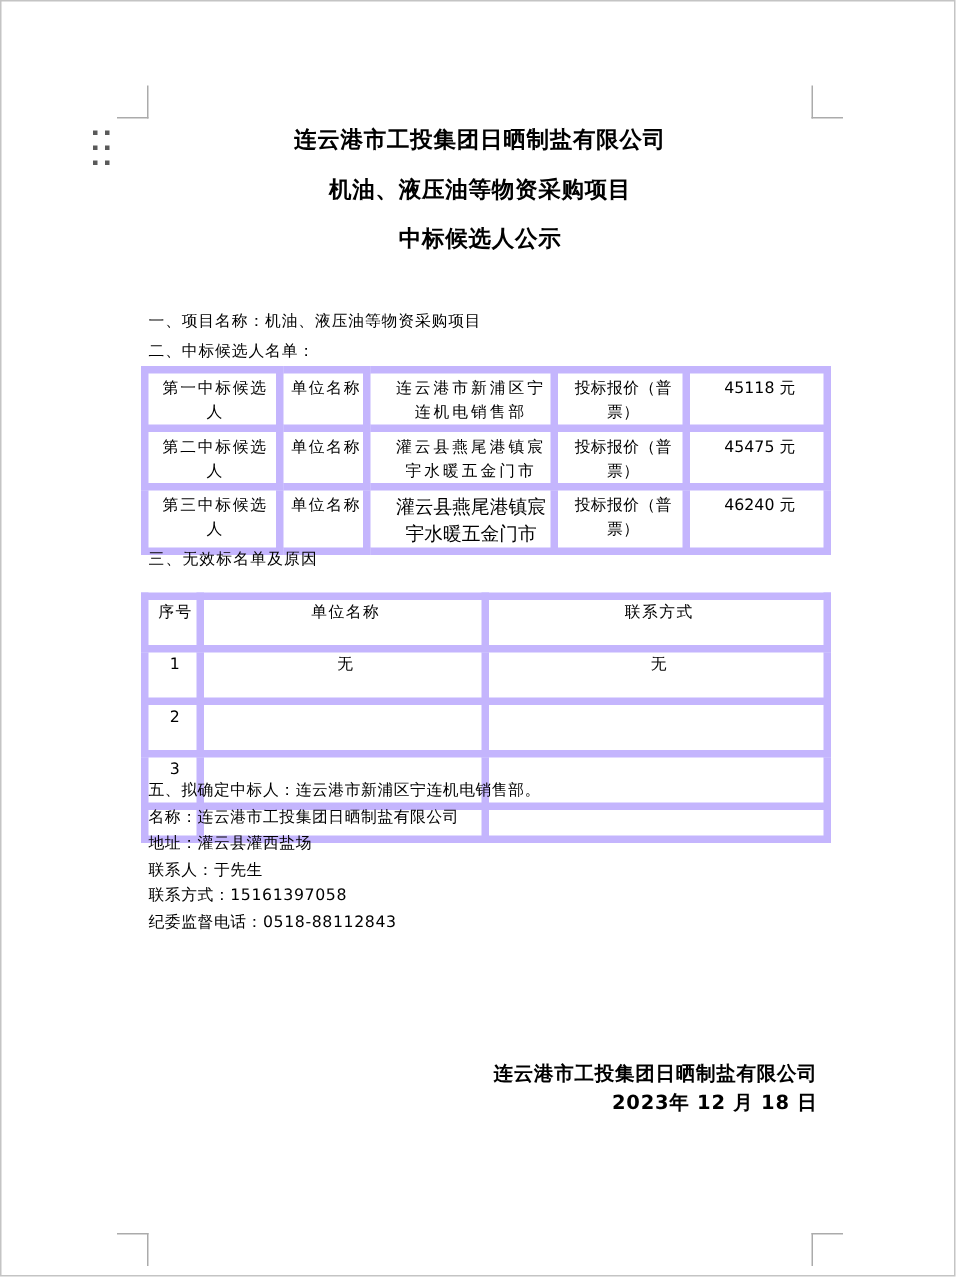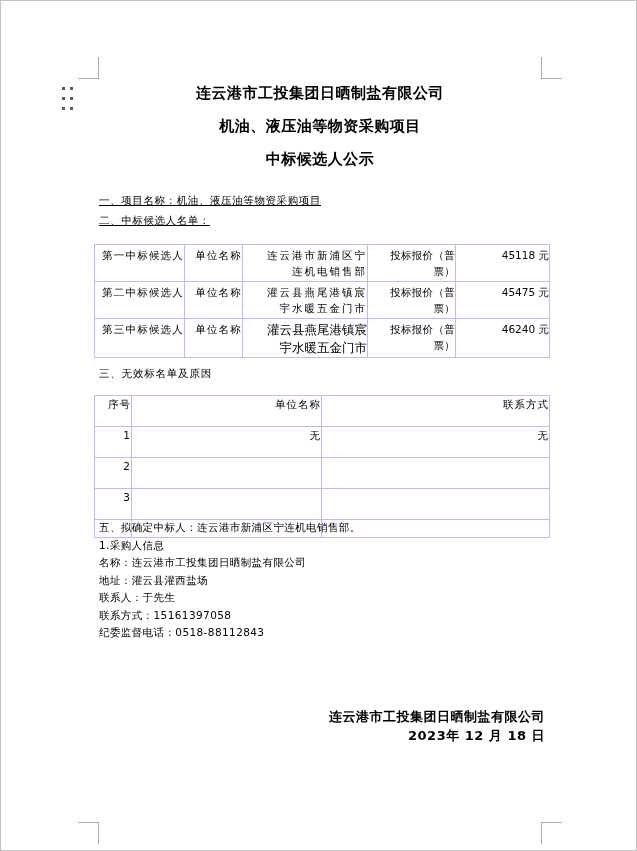--- a/index.html
+++ b/index.html
@@ -27,27 +27,27 @@
           grid-auto-rows: 3px; column-gap: 5px; row-gap: 7px; }
   .dots span { background: #5a5a5a; width: 3px; height: 3px; }
 
   .doc-title {
     position: absolute; left: 93px; top: 76px; width: 452px;
     text-align: center; font-size: 15px; font-weight: bold;
     line-height: 33px; letter-spacing: 0.5px;
   }
 
   .intro {
-    position: absolute; left: 98px; top: 189px;
-    font-size: 10.5px; line-height: 20px; letter-spacing: 0.6px; text-decoration: underline;
+    position: absolute; left: 98px; top: 203px;
+    font-size: 10.5px; line-height: 20px; letter-spacing: 0.6px;
   }
   .intro p { margin: 0; }
 
   table { position: absolute; left: 93px; border-collapse: collapse; table-layout: fixed; }
-  td, th { border: 1px solid #c4b5fd; font-weight: normal; text-align: right;
+  td, th { border: 5px solid #c4b5fd; font-weight: normal; text-align: center;
            vertical-align: top; overflow: hidden; }
 
   .tbl1 { top: 243px; width: 455px; }
   .tbl1 td { font-size: 10.5px; line-height: 16px; padding: 2px 0 0 4px; }
   .tbl1 tr { height: 37px; }
   .tbl1 .rank   { letter-spacing: 1.2px; }
   .tbl1 .ulabel { letter-spacing: 1.2px; }
   .tbl1 .uname  { letter-spacing: 2px; padding-left: 14px; padding-right: 0; }
   .tbl1 .uname-large { font-size: 12.5px; letter-spacing: 0; line-height: 18px; }
   .tbl1 .plabel { letter-spacing: 0.3px; }
@@ -166,21 +166,20 @@
     <tr>
       <td></td>
       <td></td>
       <td></td>
     </tr>
   </tbody>
 </table>
 
 <div class="paras">
   <p>五、拟确定中标人：连云港市新浦区宁连机电销售部。</p>
-  <p>1.采购人信息</p>
   <p>名称：连云港市工投集团日晒制盐有限公司</p>
   <p>地址：灌云县灌西盐场</p>
   <p>联系人：于先生</p>
   <p>联系方式：15161397058</p>
   <p>纪委监督电话：0518-88112843</p>
 </div>
 
 <div class="signature">
   <div>连云港市工投集团日晒制盐有限公司</div>
   <div>2023年 12 月 18 日</div>

